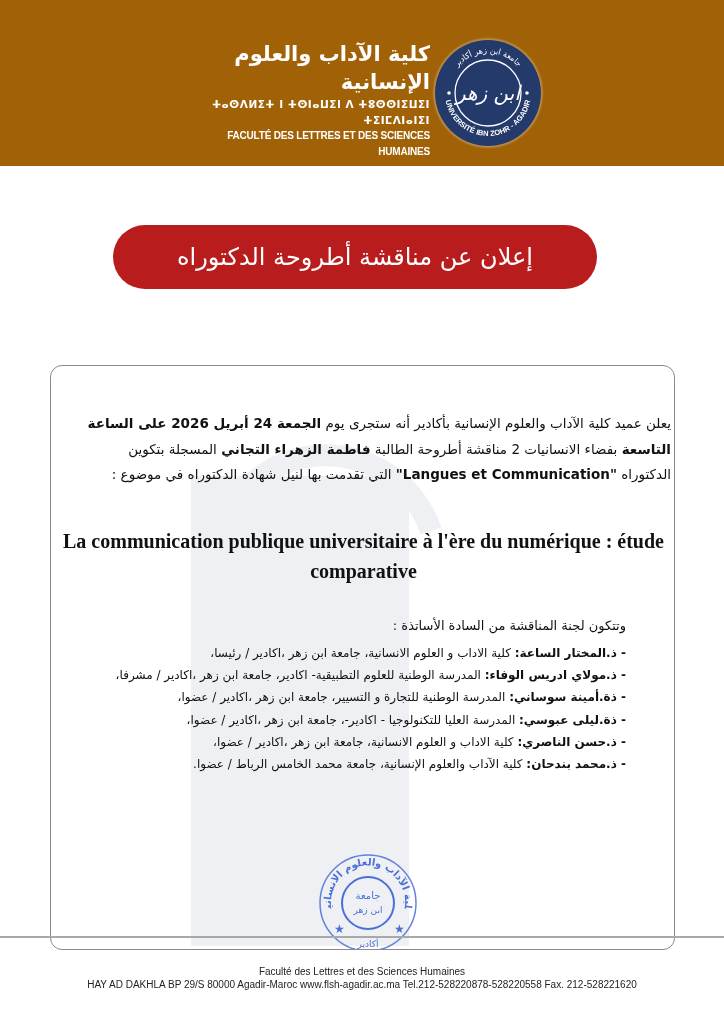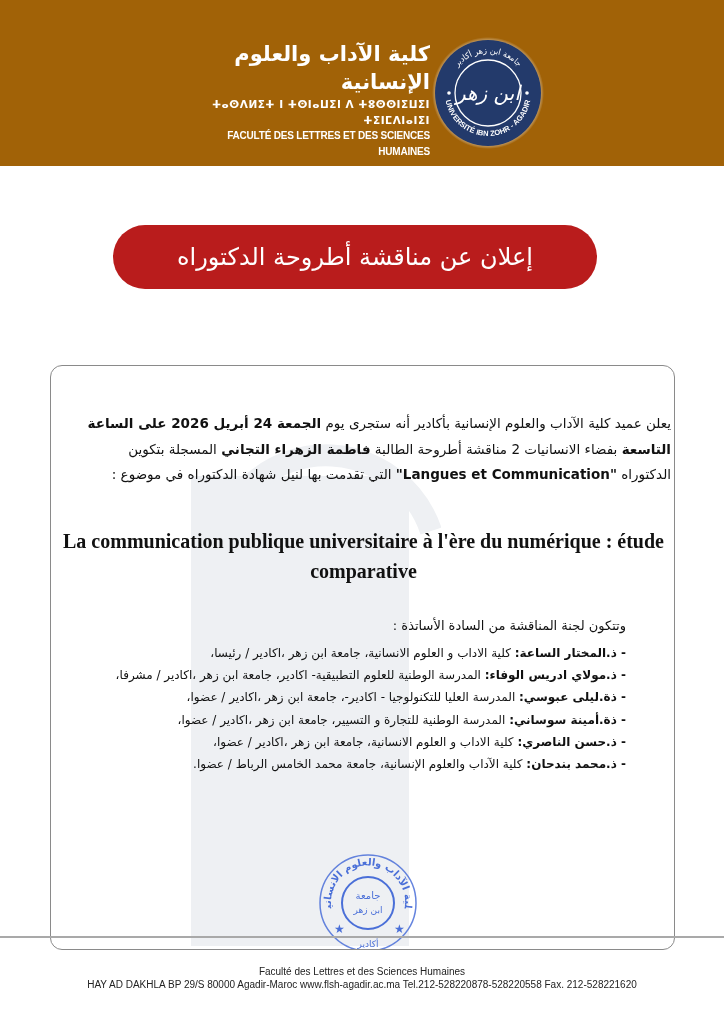--- a/index.html
+++ b/index.html
@@ -117,22 +117,22 @@
 
   <div class="thesis">
     <div>La communication publique universitaire à l'ère du numérique : étude comparative</div>
   </div>
 
   <div class="jury-head">وتتكون لجنة المناقشة من السادة الأساتذة :</div>
 
   <ul class="jury-list">
     <li><b>- ذ.المختار الساعة:</b><span> كلية الاداب و العلوم الانسانية، جامعة ابن زهر ،اكادير / رئيسا،</span></li>
     <li><b>- ذ.مولاي ادريس الوفاء:</b><span> المدرسة الوطنية للعلوم التطبيقية- اكادير، جامعة ابن زهر ،اكادير / مشرفا،</span></li>
+    <li><b>- ذة.أمينة سوساني:</b><span> المدرسة الوطنية للتجارة و التسيير، جامعة ابن زهر ،اكادير / عضوا،</span></li>
     <li><b>- ذة.ليلى عبوسي:</b><span> المدرسة العليا للتكنولوجيا - اكادير-، جامعة ابن زهر ،اكادير / عضوا،</span></li>
-    <li><b>- ذة.أمينة سوساني:</b><span> المدرسة الوطنية للتجارة و التسيير، جامعة ابن زهر ،اكادير / عضوا،</span></li>
     <li><b>- ذ.حسن الناصري:</b><span> كلية الاداب و العلوم الانسانية، جامعة ابن زهر ،اكادير / عضوا،</span></li>
     <li><b>- ذ.محمد بندحان:</b><span> كلية الآداب والعلوم الإنسانية، جامعة محمد الخامس الرباط / عضوا.</span></li>
   </ul>
 
   <svg class="stamp" viewBox="0 0 104 104">
     <defs>
       <path id="stampRing" d="M 16 60 A 37 37 0 1 1 88 60"></path>
       <path id="stampBot" d="M 30 84 A 30 30 0 0 0 74 84"></path>
     </defs>
     <g fill="none" stroke="#4a6fd8">

